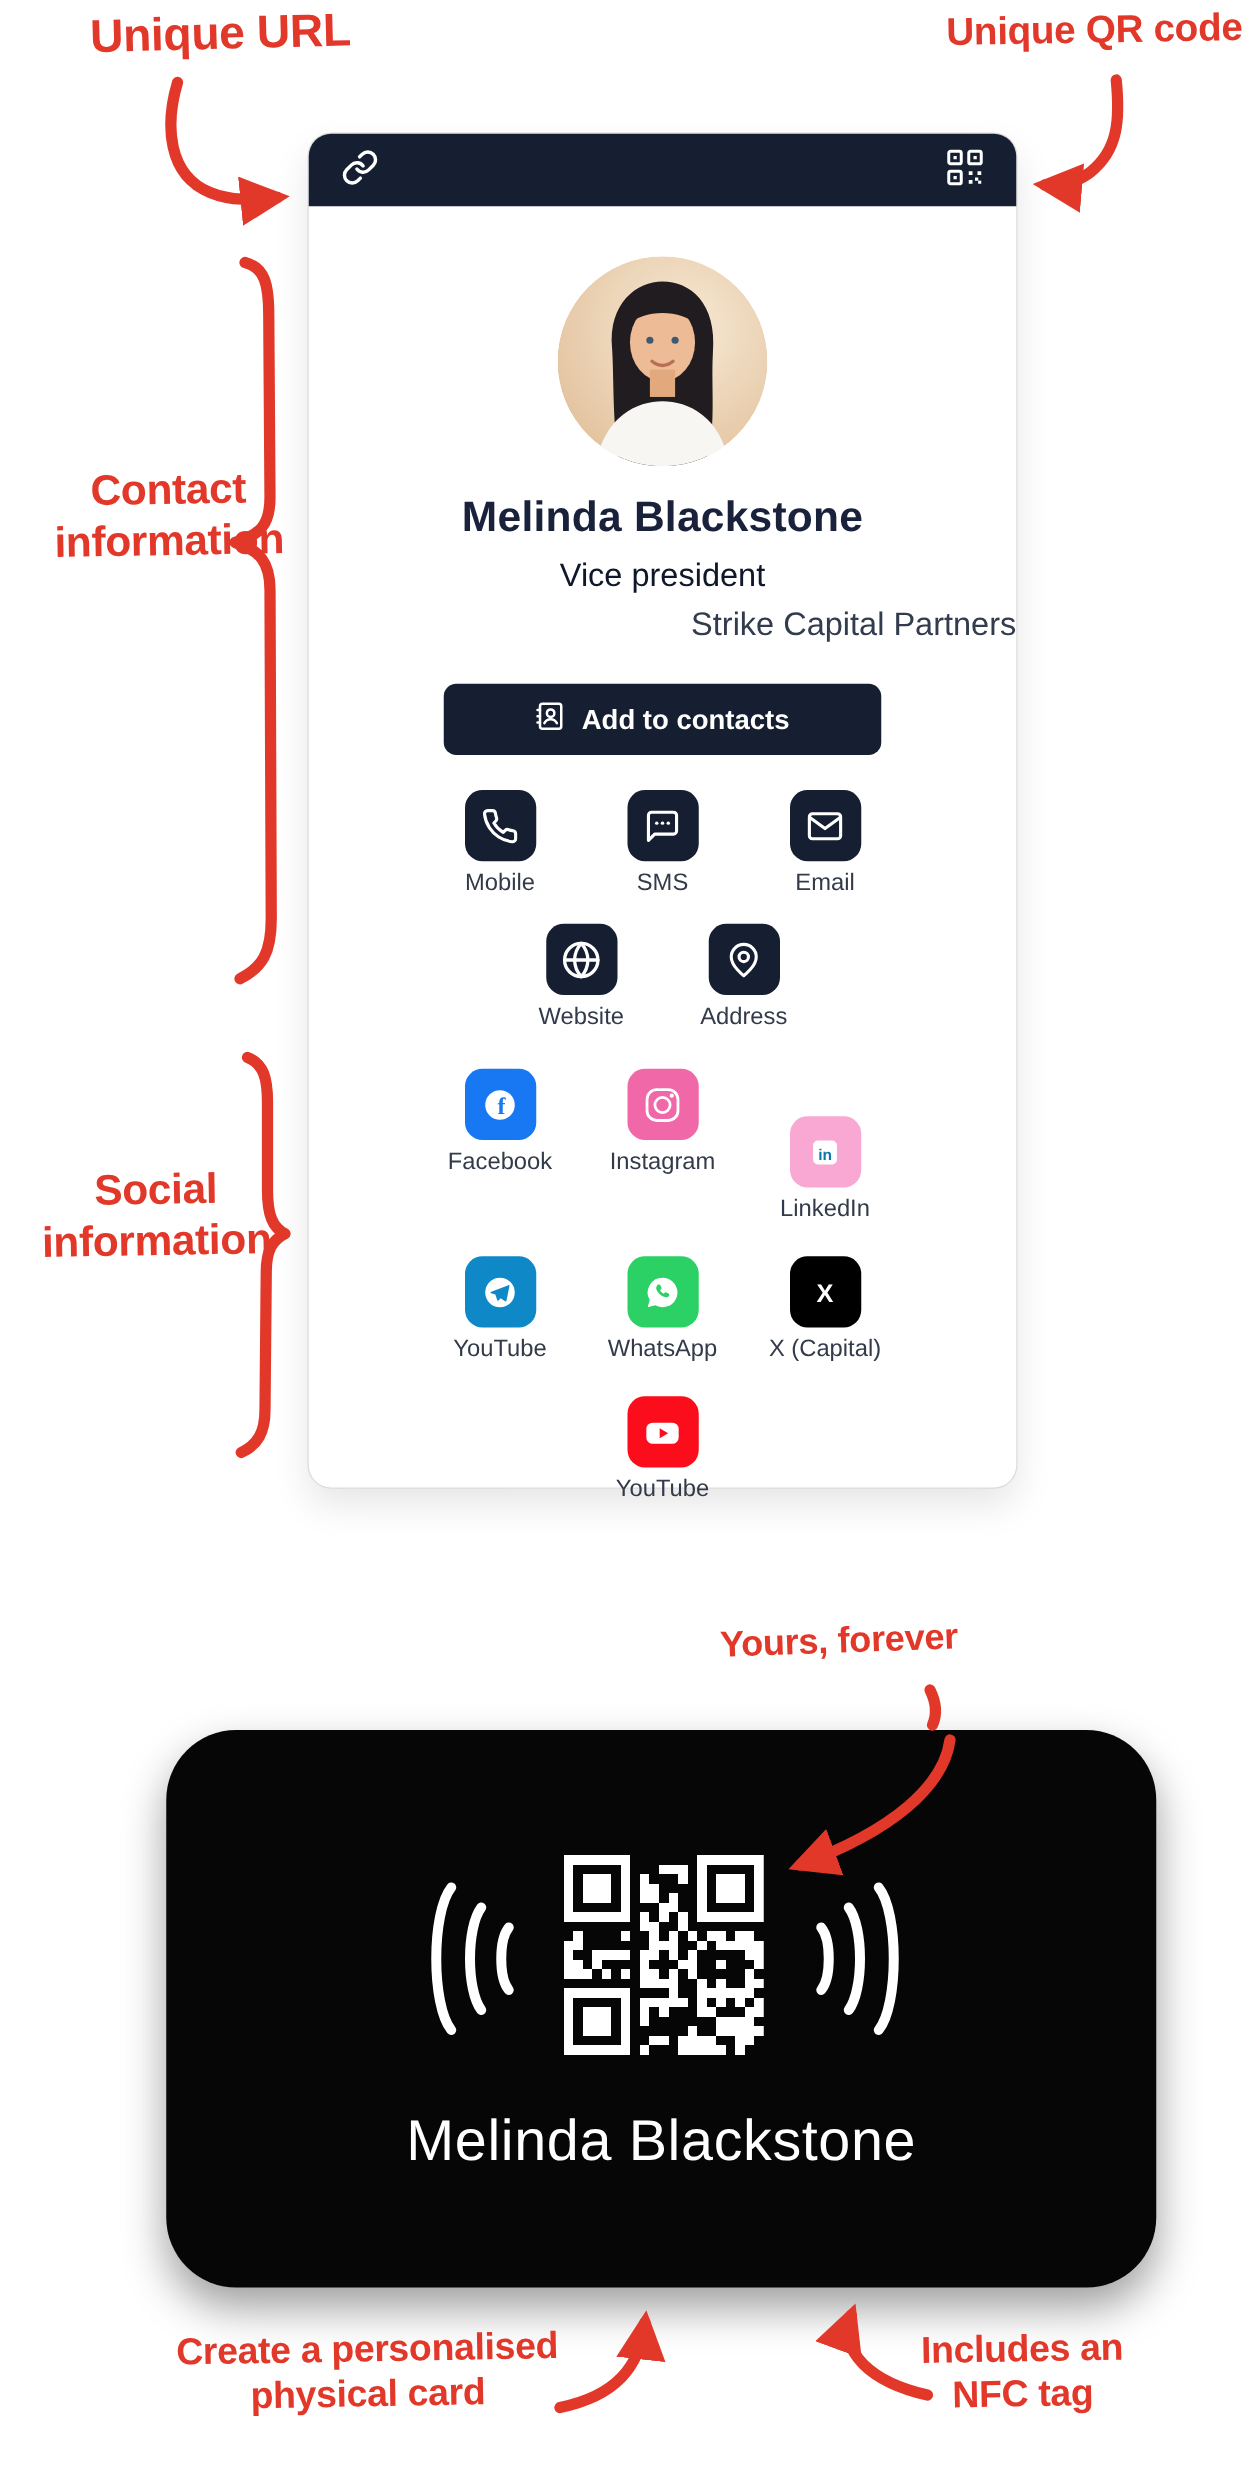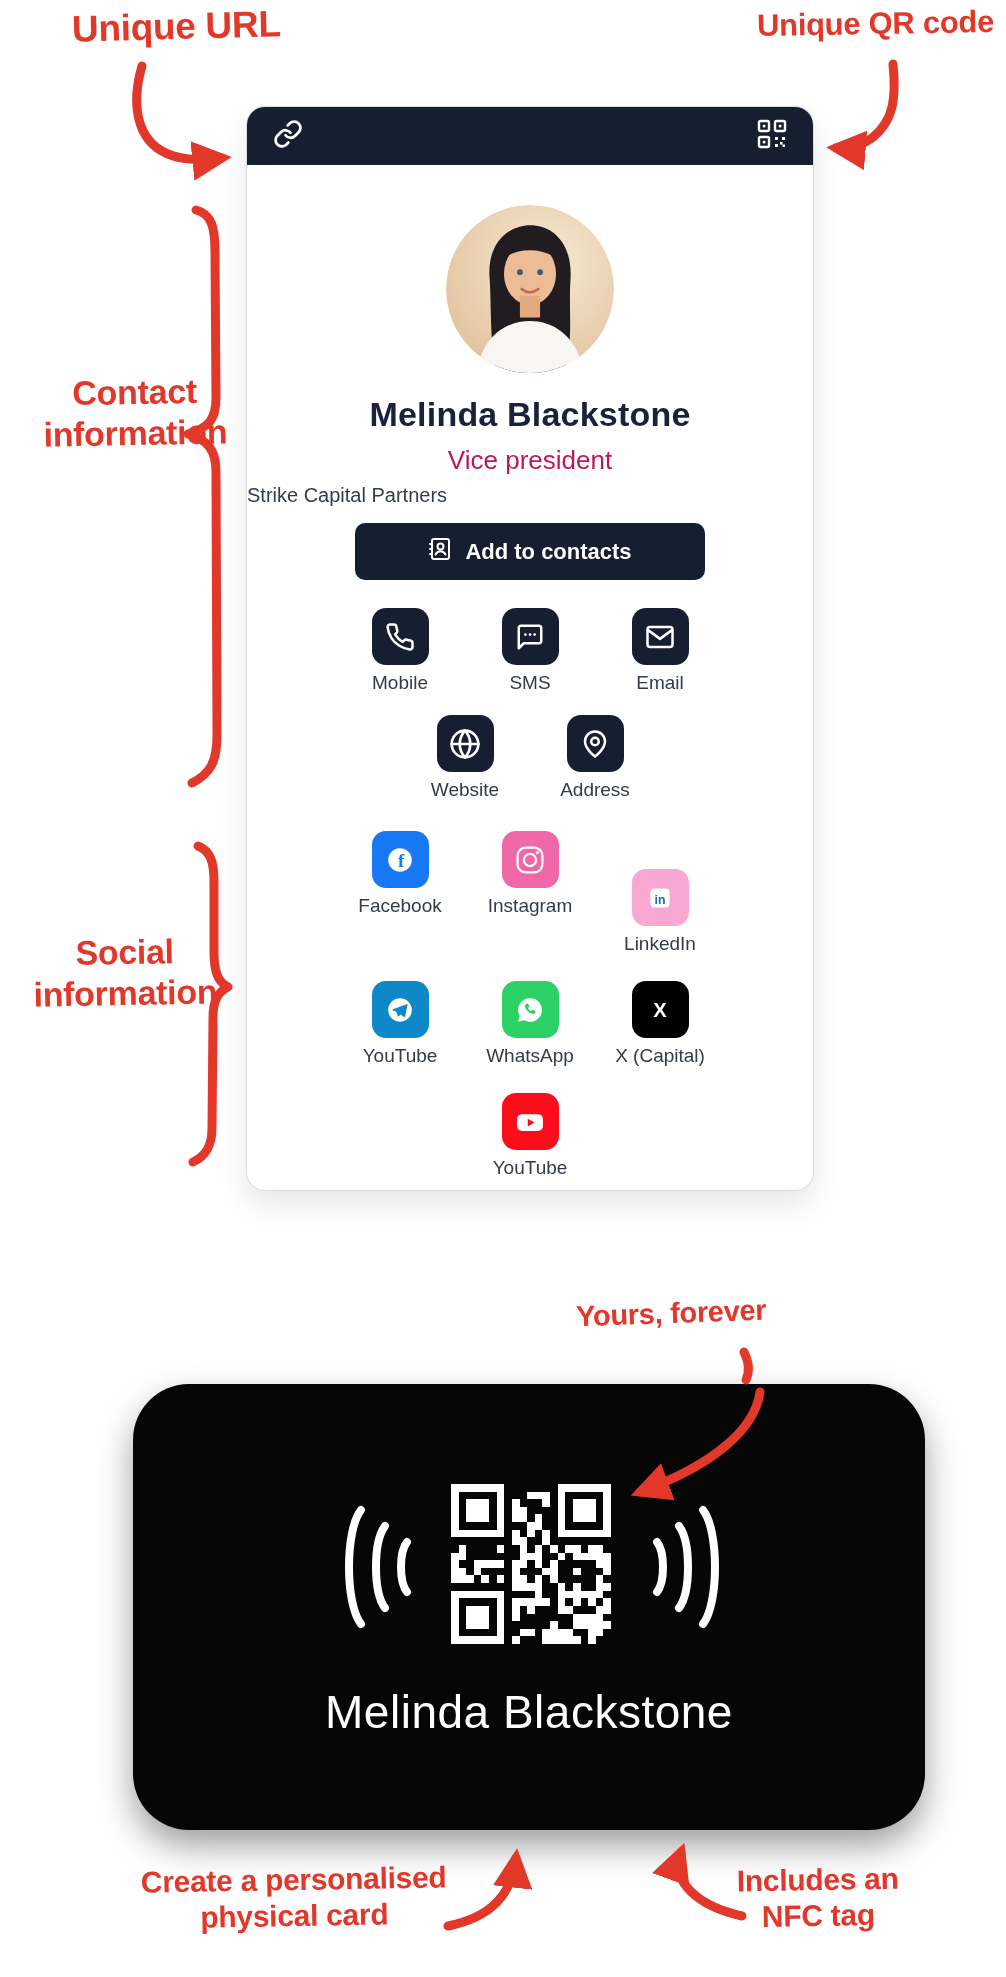--- a/index.html
+++ b/index.html
@@ -7,23 +7,23 @@
          font-family:"Liberation Sans",sans-serif;}
 
   
   .phone{position:absolute;left:247px;top:107px;width:566px;height:1083px;background:#fff;
          border-radius:18px;box-shadow:0 0 0 1px #dcdcdc,0 14px 30px rgba(0,0,0,.10);z-index:2;}
   .phone-header{height:58px;background:#161F31;border-radius:18px 18px 0 0;display:flex;
          align-items:center;justify-content:space-between;padding:0 26px;box-sizing:border-box;}
   .avatar{width:168px;height:168px;border-radius:50%;overflow:hidden;margin:40px auto 0;}
   .avatar svg{display:block;}
   .name{margin-top:22px;text-align:center;font-size:34px;font-weight:bold;color:#19223A;letter-spacing:.2px;}
-  .title{margin-top:11px;text-align:center;font-size:26px;color:#be185d;}
-  .company{margin-top:8px;text-align:left;font-size:20px;color:#333c4e;}
-  .btn{width:350px;height:57px;margin:16px auto 0;background:#161F31;border-radius:10px;display:flex;
+  .title{margin-top:11px;text-align:center;font-size:26px;color:#0f172a;}
+  .company{margin-top:8px;text-align:right;font-size:26px;color:#333c4e;}
+  .btn{width:350px;height:57px;margin:32px auto 0;background:#161F31;border-radius:10px;display:flex;
        align-items:center;justify-content:center;gap:13px;color:#fff;font-size:22px;font-weight:bold;cursor:pointer;}
   .row{display:flex;justify-content:center;gap:73px;}
   .mt1{margin-top:28px}.mt2{margin-top:21px}.mt3{margin-top:30px}.mt4{margin-top:26px}.mt5{margin-top:26px}
   .tile{display:flex;flex-direction:column;align-items:center;width:57px;}
   .sq{width:57px;height:57px;border-radius:14px;display:flex;align-items:center;justify-content:center;cursor:pointer;}
   .tlabel{margin-top:7px;font-size:19px;color:#333b4a;white-space:nowrap;}
 
   
   .bcard{position:absolute;left:133px;top:1384px;width:792px;height:446px;background:#060606;
          border-radius:56px;box-shadow:0 16px 34px rgba(0,0,0,.38);z-index:2;}

